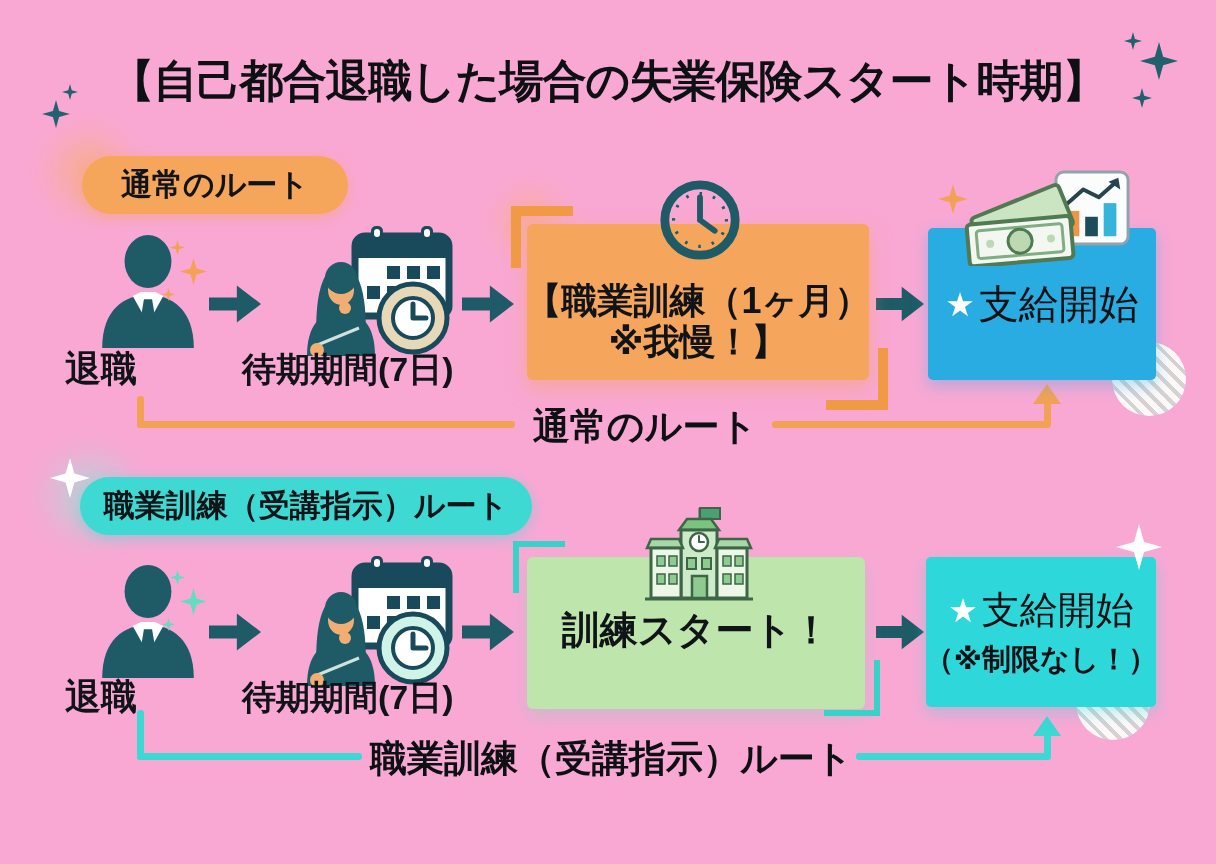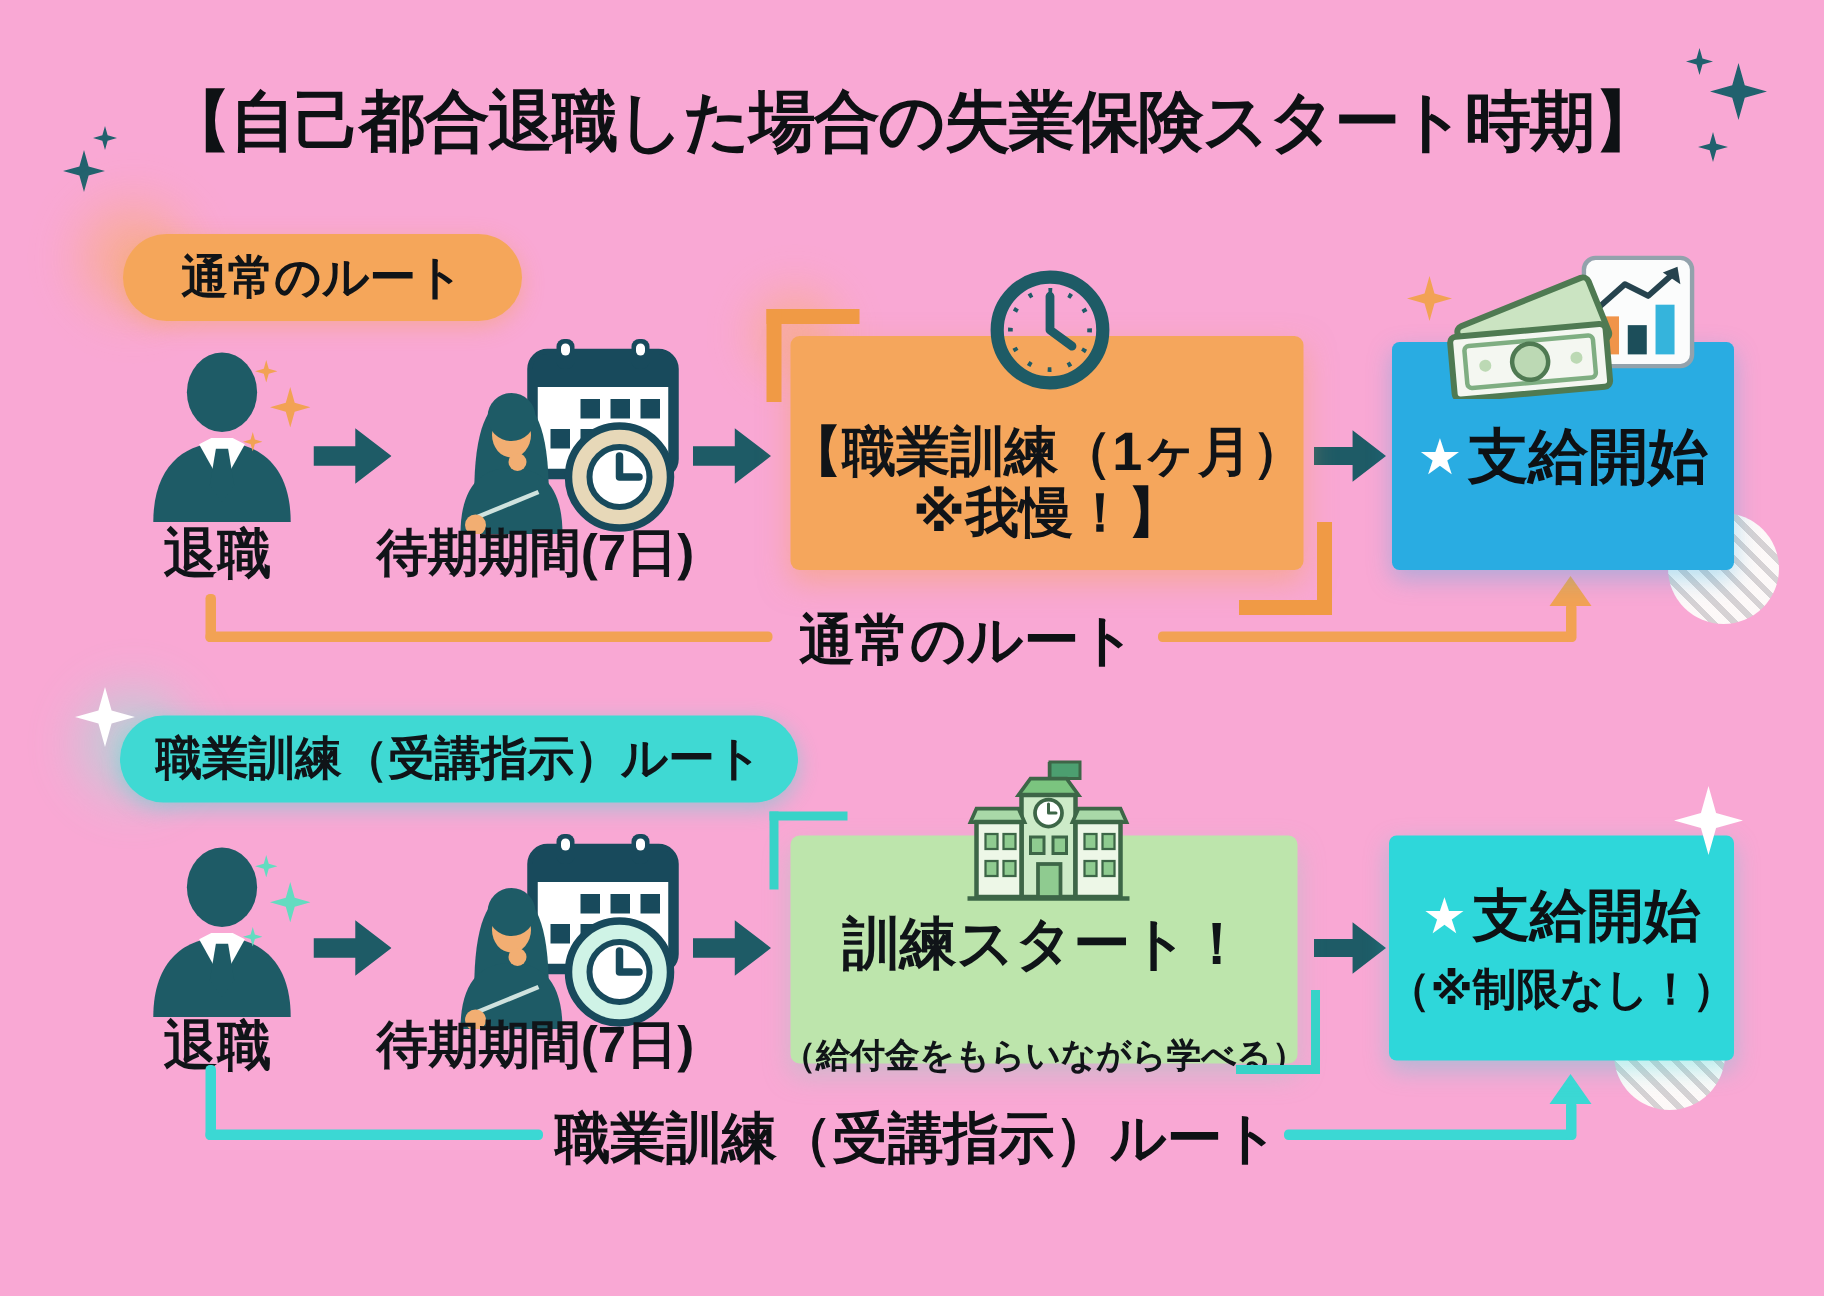--- a/index.html
+++ b/index.html
@@ -6,21 +6,21 @@
   body{
     font-family:"Liberation Sans","DejaVu Sans",sans-serif;
     background:#ffffff;
   }
   #canvas{
     position:relative;width:1216px;height:864px;margin:0 auto;
     background:#f9a8d4;overflow:hidden;
     color:#101418;
   }
   .abs{position:absolute;}
-  .lbl{font-weight:900;color:#101418;text-align:center;line-height:1.1;}
+  .lbl{font-weight:900;color:#101418;text-align:left;line-height:1.1;}
 
   
   .title{
     left:0;right:0;top:52px;text-align:center;
     font-size:44px;font-weight:900;letter-spacing:-1px;color:#0E1114;
     white-space:nowrap;
   }
 
   
   .star{
@@ -62,21 +62,21 @@
 
   
   .resultbox{
     display:flex;flex-direction:column;align-items:center;justify-content:center;
     border-radius:5px;text-align:center;
   }
   .resultbox.blue{background:#29ACE2;box-shadow:0 6px 16px rgba(41,172,226,.35);}
   .resultbox.cyan{background:#2ED7DA;box-shadow:0 6px 16px rgba(46,215,218,.35);}
   .resultline{display:flex;align-items:center;justify-content:center;white-space:nowrap;}
   .resultline .star-ch{color:#ffffff;font-size:33px;font-weight:900;margin-right:4px;}
-  .resultline .txt{font-size:40px;font-weight:700;color:#0E1114;}
+  .resultline .txt{font-size:40px;font-weight:400;color:#0E1114;}
   .result-note{font-size:29px;font-weight:900;color:#0E1114;margin-top:4px;white-space:nowrap;}
 
   
   .bracket{width:52px;height:52px;}
   .bracket.tl{border-top:10px solid #F09A45;border-left:10px solid #F09A45;}
   .bracket.br{border-bottom:10px solid #F09A45;border-right:10px solid #F09A45;}
   .bracket.teal.tl{border-top:6px solid #38D3C8;border-left:6px solid #38D3C8;width:46px;height:46px;}
   .bracket.teal.br{border-bottom:6px solid #38D3C8;border-right:6px solid #38D3C8;width:50px;height:50px;}
 
   
@@ -284,21 +284,20 @@
 
   <div class="abs step-arrow" style="left:462px;top:612px;">
     <svg width="52" height="40" viewBox="0 0 56 40">
         <polygon points="0,13 30,13 30,0 56,20 30,40 30,27 0,27" fill="#1E5B66"></polygon>
       </svg>
   </div>
 
   <div class="abs bracket teal tl z2" style="left:513px;top:541px;"></div>
   <div class="abs mainbox green z1" style="left:527px;top:557px;width:338px;height:152px;padding-top:52px;box-sizing:border-box;">
     <div class="l1">訓練スタート！</div>
-    <div class="l2">（給付金をもらいながら学べる）</div>
   </div>
   <div class="abs bracket teal br z2" style="left:824px;top:660px;"></div>
   <div class="abs z2" style="left:642px;top:506px;width:114px;height:98px;">
     <svg width="114" height="98" viewBox="0 0 112 98">
       <line x1="57" y1="2" x2="57" y2="16" stroke="#3D6647" stroke-width="3"></line>
       <rect x="57" y="2" width="20" height="11" fill="#4C9F70" stroke="#3D6647" stroke-width="2"></rect>
       <polygon points="36,24 76,24 68,13 44,13" fill="#7BC47F" stroke="#3D6647" stroke-width="2.5"></polygon>
       <rect x="38" y="24" width="36" height="68" fill="#CDEBC8" stroke="#3D6647" stroke-width="3"></rect>
       <circle cx="56" cy="36" r="9" fill="#ffffff" stroke="#3D6647" stroke-width="2.5"></circle>
       <path d="M56,36 V30 M56,36 H61" stroke="#3D6647" stroke-width="2" stroke-linecap="round"></path>

